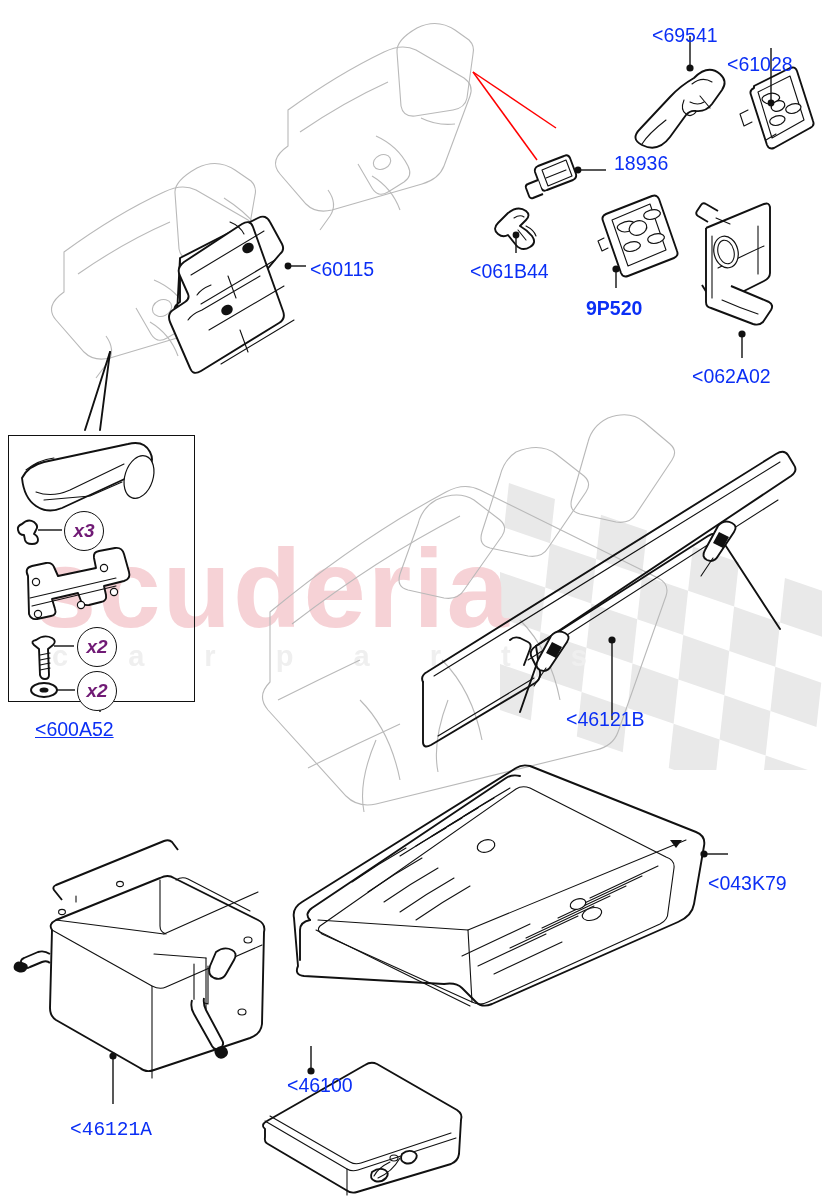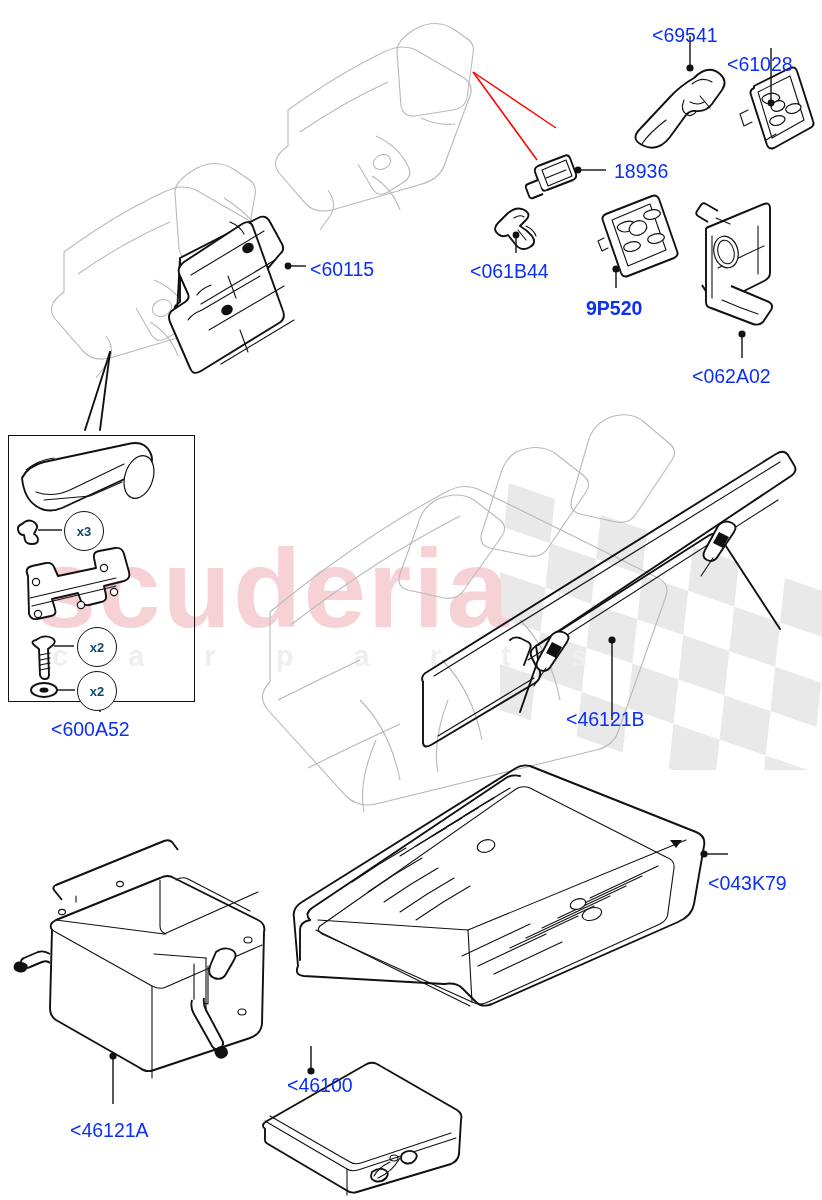--- a/index.html
+++ b/index.html
@@ -57,22 +57,23 @@
     left:8px;top:435px;width:185px;height:265px;
     border:1.4px solid #111;
     background:transparent;
   }
   .xbadge{
     position:absolute;
     width:38px;height:38px;border-radius:50%;
     border:1.6px solid #111;
     background:#fff;
     display:flex;align-items:center;justify-content:center;
-    font-size:13px;font-weight:bold;color:#0c4a6e;
+    font-size:19px;font-weight:bold;color:#701a75;
     font-family:"Liberation Sans", sans-serif;
+    font-style:italic;
   }
 </style>
 </head>
 <body>
 
 <div id="page">
 
   <div class="wm-layer">
     <svg class="wm-flag" viewBox="0 0 360 300">
       <g transform="skewY(19) skewX(-6)" fill="#e9e9e9">
@@ -399,24 +400,24 @@
     </g>
   </svg>
 
   <div class="kitbox"></div>
   <div class="xbadge" style="left:64px;  top:511px;">x3</div>
   <div class="xbadge" style="left:77px;  top:627px;">x2</div>
   <div class="xbadge" style="left:77px;  top:671px;">x2</div>
 
   <div class="lbl" style="left:652px;top:24px;">&lt;69541</div>
   <div class="lbl" style="left:727px;top:22px;margin-top:31px;">&lt;61028</div>
-  <div class="lbl" style="left:614px;top:160px;">18936</div>
+  <div class="lbl" style="left:614px;top:152px;">18936</div>
   <div class="lbl" style="left:310px;top:258px;">&lt;60115</div>
   <div class="lbl" style="left:470px;top:260px;">&lt;061B44</div>
   <div class="lbl" style="left:586px;top:297px;font-weight:bold;">9P520</div>
   <div class="lbl" style="left:692px;top:365px;">&lt;062A02</div>
-  <div class="lbl" style="left:51px;top:718px;">&lt;600A52</div>
+  <div class="lbl" style="left:35px;top:718px;text-decoration:underline;">&lt;600A52</div>
   <div class="lbl" style="left:566px;top:708px;">&lt;46121B</div>
   <div class="lbl" style="left:708px;top:872px;">&lt;043K79</div>
-  <div class="lbl" style="left:70px;top:1119px;">&lt;46121A</div>
+  <div class="lbl" style="left:70px;top:1119px;font-family:Liberation Mono, monospace;">&lt;46121A</div>
   <div class="lbl" style="left:287px;top:1034px;margin-top:40px;">&lt;46100</div>
 
 </div>
 
 </body></html>

